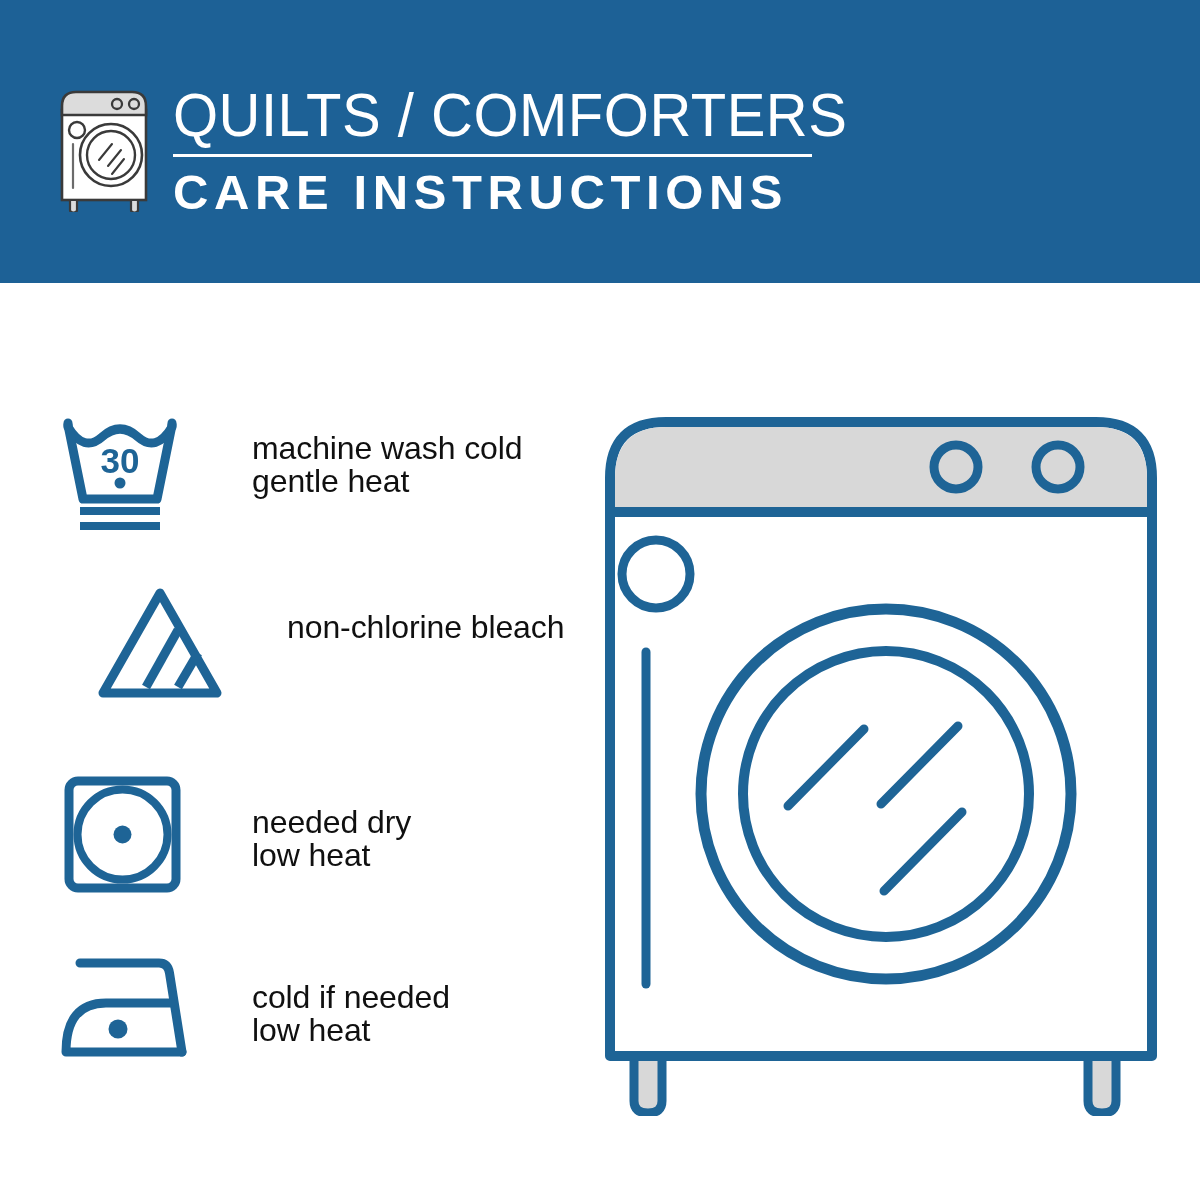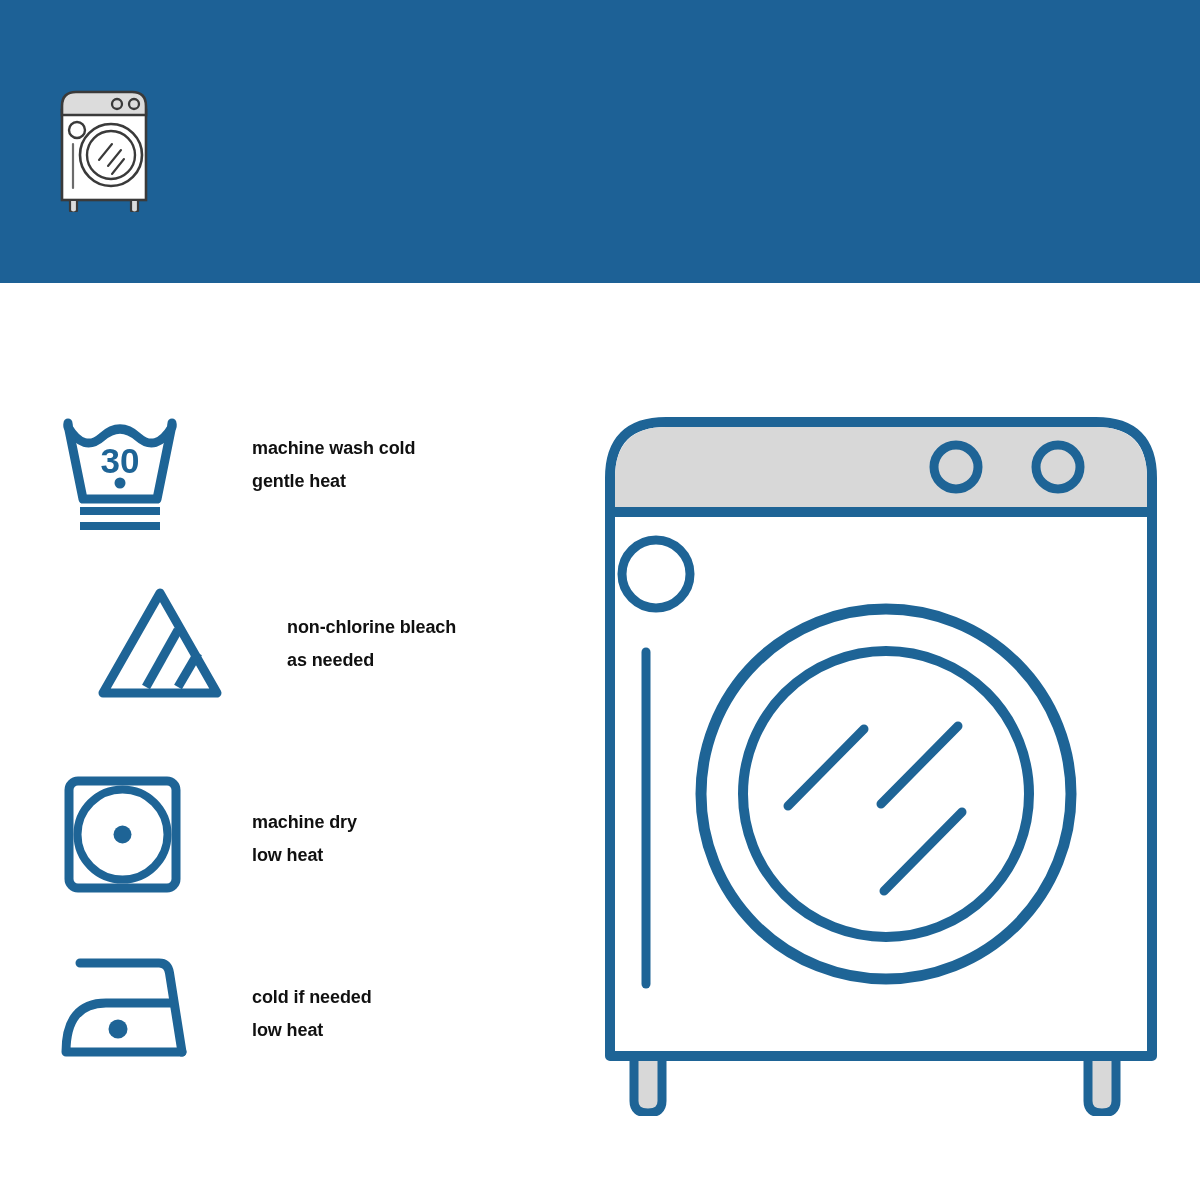--- a/index.html
+++ b/index.html
@@ -96,22 +96,22 @@
     left: 58px;
     top: 0;
     width: 135px;
     height: 125px;
   }
   .care-text {
     position: absolute;
     left: 252px;
     top: 0;
     width: 290px;
-    font-size: 18px;
-    font-weight: 700;
+    font-size: 32px;
+    font-weight: 400;
     color: #101010;
     line-height: 33px;
     letter-spacing: -0.1px;
   }
   .care-row.r0 .care-text { top: 21px; }
   .care-row.r1 .care-text { top: 28px; }
   .care-row.r2 .care-text { top: 33px; }
   .care-row.r3 .care-text { top: 33px; }
   .care-text-line { display: block; }
 
@@ -152,20 +152,25 @@
 
         <line x1="49" y1="78" x2="62" y2="62" stroke="#3a3a3a" stroke-width="2.1" stroke-linecap="round"></line>
         <line x1="58" y1="84" x2="71" y2="68" stroke="#3a3a3a" stroke-width="2.1" stroke-linecap="round"></line>
         <line x1="62" y1="92" x2="74" y2="77" stroke="#3a3a3a" stroke-width="2.1" stroke-linecap="round"></line>
 
         <path d="M20 118 L20 128 Q20 130.5 23.5 130.5 Q27 130.5 27 128 L27 118 Z" fill="#dcdcdc" stroke="#3a3a3a" stroke-width="2.2"></path>
         <path d="M81 118 L81 128 Q81 130.5 84.5 130.5 Q88 130.5 88 128 L88 118 Z" fill="#dcdcdc" stroke="#3a3a3a" stroke-width="2.2"></path>
       </svg>
     </div>
 
+    <div class="header-titles">
+      <div class="title-line1">QUILTS / COMFORTERS</div>
+      <div class="title-divider"></div>
+      <div class="title-line2">CARE INSTRUCTIONS</div>
+    </div>
 
   </div>
 
   <div class="care-list">
 
     <div class="care-row r0">
       <div class="care-icon">
         <svg viewBox="0 0 135 125" width="135" height="125" aria-hidden="true">
 
           <path d="M10 12 L10 16 Q26 42 44 26 Q62 10 80 26 Q98 42 114 16 L114 12" fill="none" stroke="#1e6496" stroke-width="9" stroke-linecap="round" stroke-linejoin="round"></path>
@@ -188,34 +193,33 @@
     <div class="care-row r1">
       <div class="care-icon">
         <svg viewBox="0 0 135 125" width="135" height="125" aria-hidden="true">
           <path d="M67 10 L124 110 L10 110 Z" fill="none" stroke="#1e6496" stroke-width="9" stroke-linejoin="round"></path>
           <line x1="53" y1="104" x2="85" y2="47" stroke="#1e6496" stroke-width="9" stroke-linecap="butt"></line>
           <line x1="85" y1="104" x2="105" y2="70" stroke="#1e6496" stroke-width="9" stroke-linecap="butt"></line>
         </svg>
       </div>
       <div class="care-text">
         <span class="care-text-line">non-chlorine bleach</span>
-        <span class="care-text-line">as needed</span>
       </div>
     </div>
 
     <div class="care-row r2">
       <div class="care-icon">
         <svg viewBox="0 0 135 125" width="135" height="125" aria-hidden="true">
           <rect x="11" y="8" width="107" height="107" rx="9" ry="9" fill="none" stroke="#1e6496" stroke-width="9"></rect>
           <circle cx="64.5" cy="61.5" r="45" fill="none" stroke="#1e6496" stroke-width="8"></circle>
           <circle cx="64.5" cy="61.5" r="9" fill="#1e6496"></circle>
         </svg>
       </div>
       <div class="care-text">
-        <span class="care-text-line">machine dry</span>
+        <span class="care-text-line">needed dry</span>
         <span class="care-text-line">low heat</span>
       </div>
     </div>
 
     <div class="care-row r3">
       <div class="care-icon">
         <svg viewBox="0 0 135 125" width="135" height="125" aria-hidden="true">
 
           <path d="M22 15 L101 15 Q110 15 111.5 25 L124 104" fill="none" stroke="#1e6496" stroke-width="9" stroke-linecap="round" stroke-linejoin="round"></path>
 

